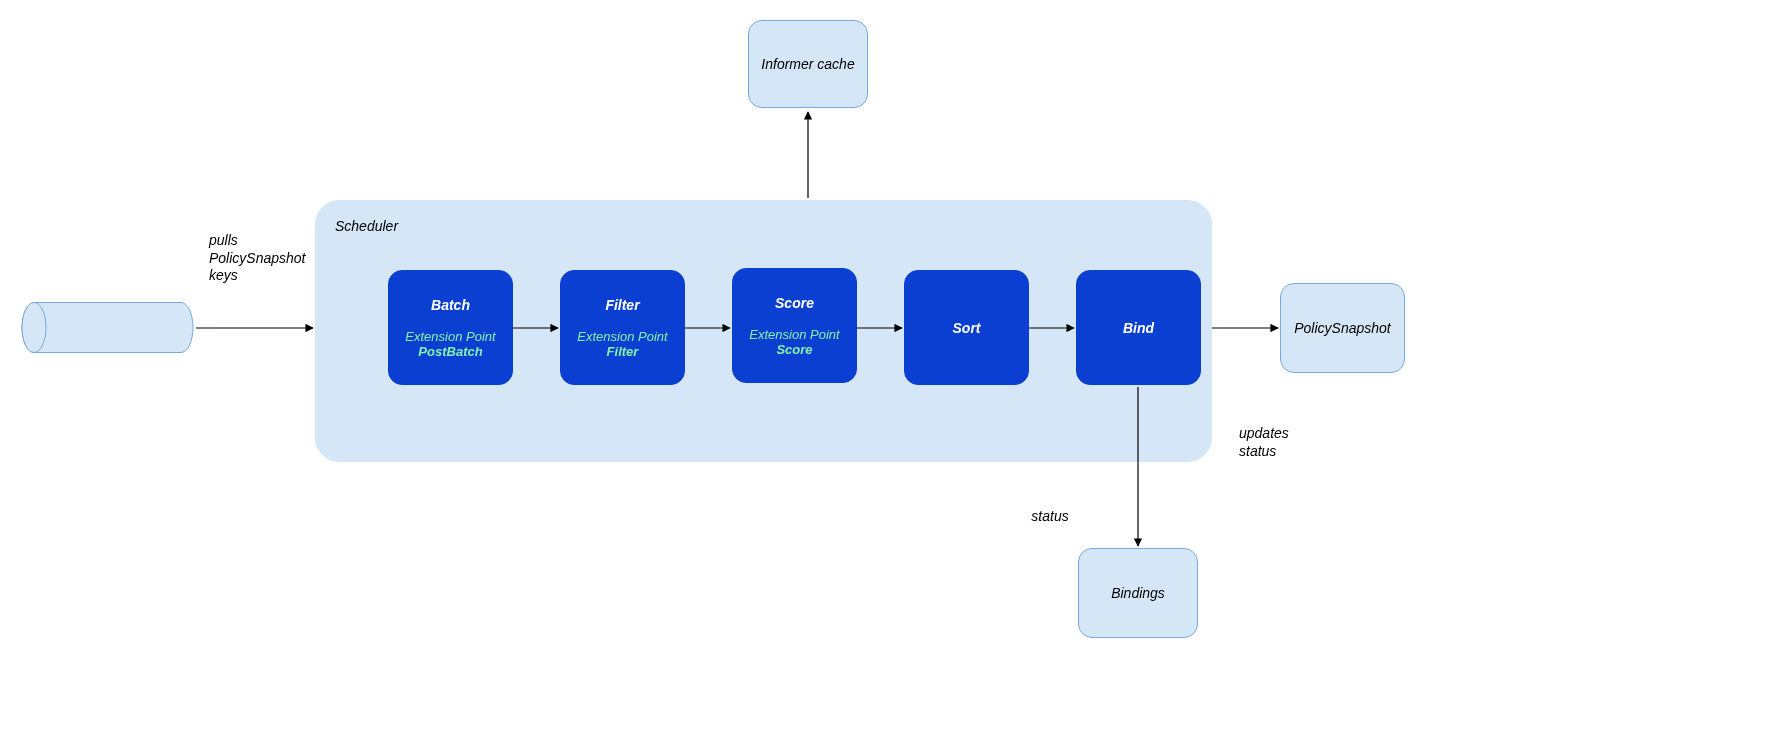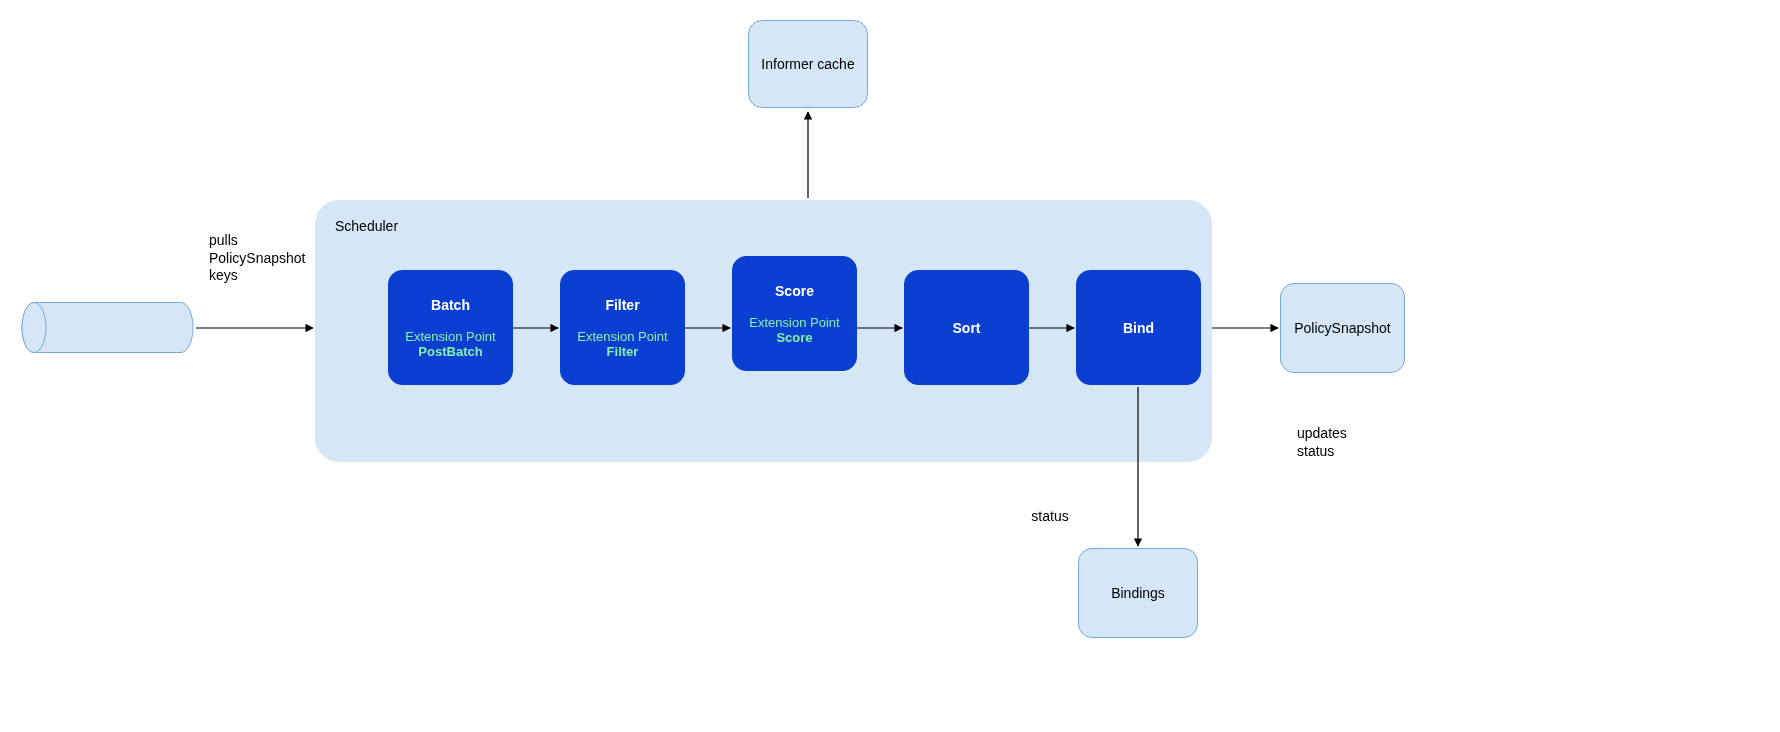--- a/index.html
+++ b/index.html
@@ -8,20 +8,21 @@
     width: 1780px;
     height: 732px;
     font-family: Arial, Helvetica, sans-serif;
     background: #ffffff;
     color: #000;
   }
   .canvas {
     position: relative;
     width: 1780px;
     height: 558px;
+    font-style: italic;
   }
   .abs { position: absolute; }
   .label {
     font-size: 14px;
     line-height: 1.25;
     text-align: center;
     color: #000;
     white-space: pre-line;
   }
   .small-title {
@@ -86,21 +87,21 @@
     <div class="ext">Extension Point</div>
     <div class="ext ext-bold">PostBatch</div>
   </div>
 
   <div class="abs step" style="left:560px; top:270px; width:125px; height:115px;">
     <div class="title">Filter</div>
     <div class="ext">Extension Point</div>
     <div class="ext ext-bold">Filter</div>
   </div>
 
-  <div class="abs step" style="left:732px; top:256px; width:125px; height:115px;">
+  <div class="abs step" style="left:732px; top:268px; width:125px; height:115px;">
     <div class="title">Score</div>
     <div class="ext">Extension Point</div>
     <div class="ext ext-bold">Score</div>
   </div>
 
   <div class="abs step" style="left:904px; top:270px; width:125px; height:115px;">
     <div class="title" style="margin:12px;">Sort</div>
   </div>
 
   <div class="abs step" style="left:1076px; top:270px; width:125px; height:115px;">
@@ -114,21 +115,21 @@
   </svg>
 
   <div class="abs label" style="left:209px; top:232px; width:130px; text-align:left;">pulls
 PolicySnapshot
 keys</div>
 
   <div class="abs light-node" style="left:1280px; top:283px; width:125px; height:90px;">
     <span>PolicySnapshot</span>
   </div>
 
-  <div class="abs label" style="left:1297px; top:425px; width:90px; text-align:left;">updates
+  <div class="abs label" style="left:1239px; top:425px; width:90px; text-align:left;">updates
 status</div>
 
   <div class="abs label" style="left:1010px; top:508px; width:80px;">status</div>
 
   <div class="abs light-node" style="left:1078px; top:548px; width:120px; height:90px;">
     <span>Bindings</span>
   </div>
 
   <svg class="abs" style="left:0; top:0;" width="1780" height="732">
     <defs>

